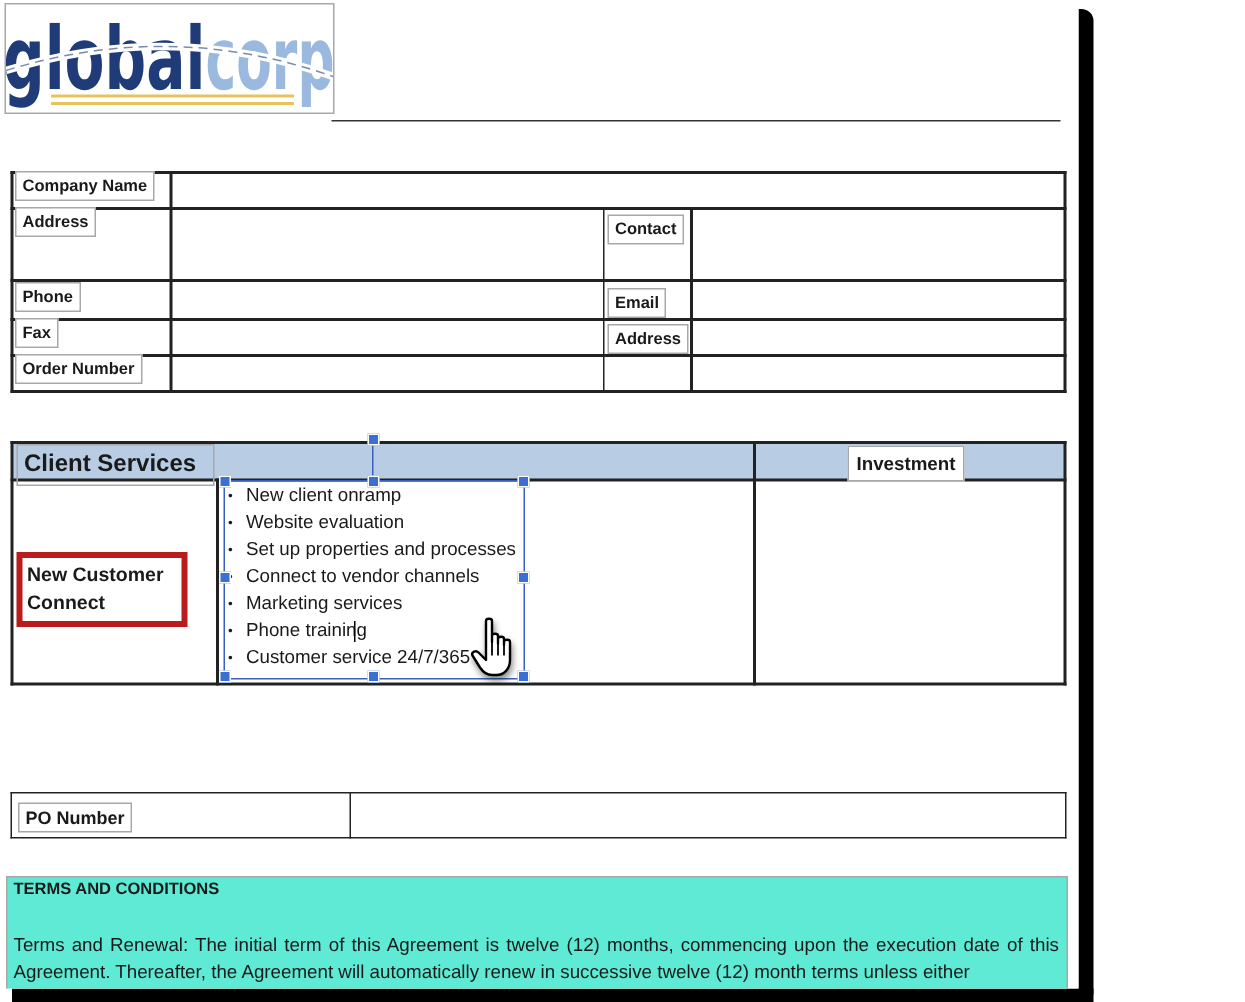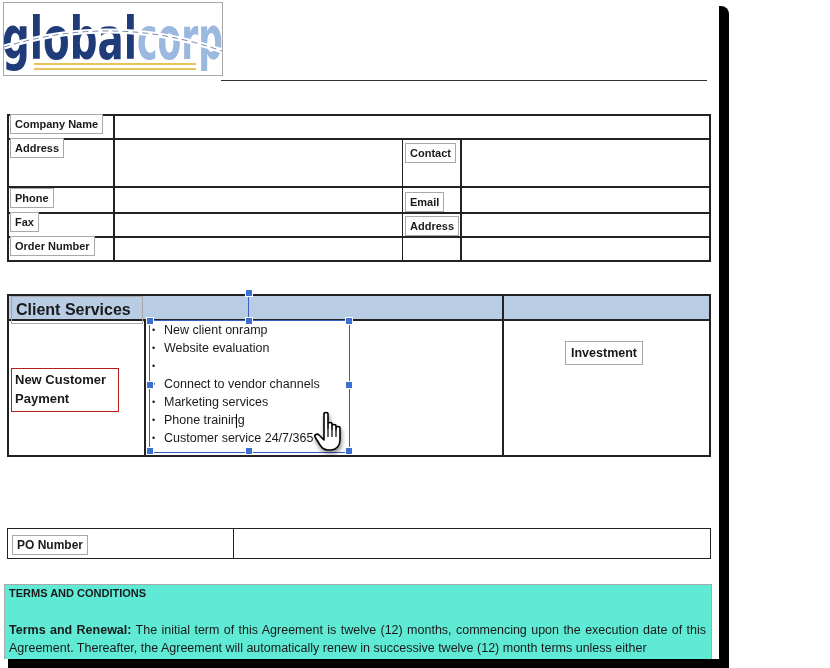--- a/index.html
+++ b/index.html
@@ -21,21 +21,21 @@
   .services-bar{left:8px;top:295px;width:702px;height:25px;background:#b8cce4;}
   .bullets{left:150px;top:321px;width:198px;}
   .bullet-item{position:relative;height:18px;line-height:18px;font-size:12.5px;padding-left:14px;white-space:nowrap;color:#1a1a1a;}
   .bullet-item .dot{position:absolute;left:2px;top:0;font-size:9px;}
   .sel-frame{left:149px;top:320px;width:199px;height:131px;border:1px solid #3a5fbf;}
   .handle{position:absolute;width:6px;height:6px;background:#3b6fd0;border:1px solid #fff;}
   .caret{position:absolute;width:1px;height:14px;background:#000;}
   .terms-box{left:4px;top:584px;width:706px;height:80px;border:1px solid #a8a8a8;background:#5eead4;}
   .terms-title{position:absolute;left:4px;top:2px;font-size:11px;font-weight:bold;}
   .terms-body{position:absolute;left:4px;top:36px;width:697px;font-size:12.5px;line-height:18px;text-align:justify;}
-  .terms-body b{font-weight:bold;}
+  .terms-body b{font-weight:normal;}
 </style>
 </head>
 <body>
 
 <div class="shadow-right"></div>
 <div class="shadow-bottom"></div>
 
 <div class="page">
 
   <div class="abs logo-box">
@@ -95,32 +95,32 @@
     <div class="hl" style="left:7px;top:294px;width:704px;"></div>
     <div class="hl" style="left:7px;top:319px;width:704px;"></div>
     <div class="hl" style="left:7px;top:455px;width:704px;"></div>
     <div class="vl" style="left:7px;top:294px;height:163px;"></div>
     <div class="vl" style="left:144px;top:319px;height:138px;"></div>
     <div class="vl" style="left:502px;top:294px;height:163px;"></div>
     <div class="vl" style="left:709px;top:294px;height:163px;"></div>
 
     <div class="abs section-heading" style="left:11px;top:296px;width:122px;height:26px;line-height:26px;background:transparent;text-decoration:none;font-size:16px;">Client Services</div>
 
-    <div class="abs label" style="left:565px;top:297px;font-size:12.5px;height:18px;line-height:18px;padding:2px 5px;margin-top:44px;">Investment</div>
+    <div class="abs label" style="left:565px;top:297px;font-size:12.5px;height:18px;line-height:18px;padding:2px 5px;">Investment</div>
     <div class="abs" style="left:505px;top:322px;width:203px;height:132px;"></div>
 
-    <div class="abs" style="left:11px;top:368px;width:100px;height:40px;border:1px solid #b91c1c;padding:1px 3px;font-size:13px;font-weight:bold;line-height:19px;">
+    <div class="abs" style="left:11px;top:368px;width:100px;height:40px;border:4px solid #b91c1c;padding:1px 3px;font-size:13px;font-weight:bold;line-height:19px;">
       <div>New Customer</div>
-      <div>Payment</div>
+      <div>Connect</div>
     </div>
 
     <div class="abs bullets">
       <div class="bullet-item"><span class="dot">•</span><span>New client onramp</span></div>
       <div class="bullet-item"><span class="dot">•</span><span>Website evaluation</span></div>
-      <div class="bullet-item"><span class="dot">•</span></div>
+      <div class="bullet-item"><span class="dot">•</span><span>Set up properties and processes</span></div>
       <div class="bullet-item"><span class="dot">•</span><span>Connect to vendor channels</span></div>
       <div class="bullet-item"><span class="dot">•</span><span>Marketing services</span></div>
       <div class="bullet-item"><span class="dot">•</span><span>Phone training</span></div>
       <div class="bullet-item"><span class="dot">•</span><span>Customer service 24/7/365</span></div>
     </div>
     <div class="caret" style="left:236px;top:414px;"></div>
 
     <div class="abs sel-frame"></div>
     <div class="abs" style="left:248px;top:292px;width:1px;height:28px;background:#3a5fbf;"></div>
     <div class="handle" style="left:245px;top:289px;"></div>

